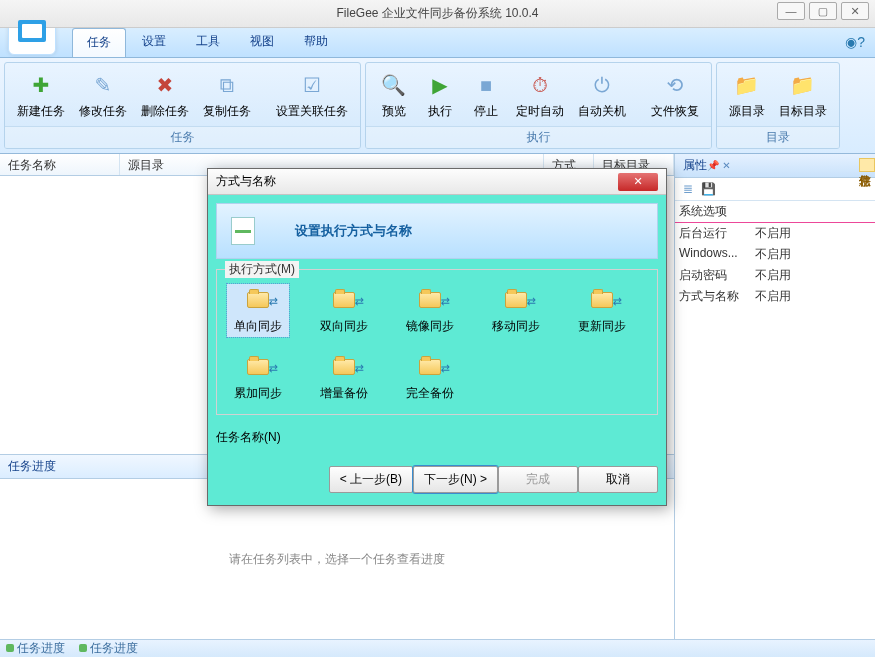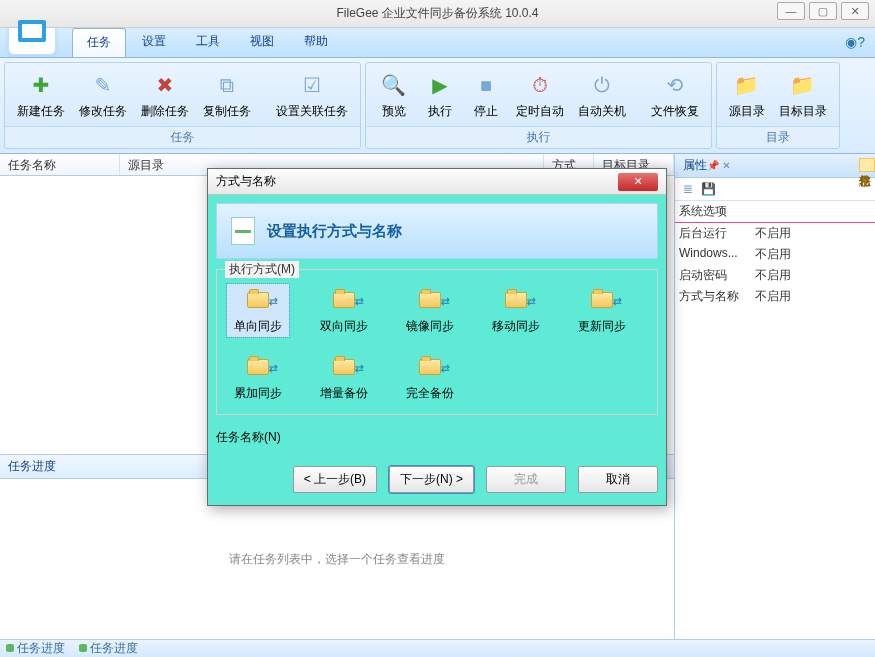--- a/index.html
+++ b/index.html
@@ -59,33 +59,33 @@
 
 
 .dialog-mask { position: absolute; inset: 0; }
 .dialog { position: absolute; left: 207px; top: 168px; width: 460px; background: #5eead4; border: 1px solid #6a6a6a; box-shadow: 3px 3px 14px rgba(0,0,0,0.35); }
 .dlg-title { height: 26px; background: linear-gradient(#fdfdfd,#e8e8e8); display: flex; align-items: center; padding: 0 8px; border-bottom: 1px solid #c4c4c4; justify-content: space-between; }
 .dlg-close { width: 40px; height: 18px; background: linear-gradient(#e57373,#c62828); color: #fff; display: flex; align-items: center; justify-content: center; border-radius: 2px; font-size: 11px; cursor: default; }
 .dlg-body { padding: 8px; }
 .dlg-banner { background: linear-gradient(#e3f3ff,#b8e0ff); border: 1px solid #b0d2ee; height: 56px; display: flex; align-items: center; padding: 0 14px; gap: 12px; }
 .dlg-banner-ico { width: 24px; height: 28px; background: #fff; border: 1px solid #9cc; position: relative; }
 .dlg-banner-ico:after { content:''; position:absolute; left:3px; right:3px; top:12px; height:3px; background:#5fb85f; }
-.dlg-banner-text { color: #1560a0; font-weight: bold; font-size: 15px; }
+.dlg-banner-text { color: #1560a0; font-weight: bold; font-size: 13px; margin-left: 28px; }
 .dlg-section { border: 1px solid #d2d2d2; margin-top: 10px; padding: 14px 10px 10px; position: relative; }
 .dlg-section-label { position: absolute; top: -9px; left: 8px; background: #f3f3f3; padding: 0 4px; color: #333; }
 .mode-grid { display: flex; flex-wrap: wrap; gap: 14px 24px; }
 .mode-item { width: 62px; display: flex; flex-direction: column; align-items: center; gap: 4px; cursor: default; padding: 2px; }
 .mode-item.selected { background: #cfe6fb; outline: 1px dotted #5a9bd5; }
 .mode-ico { width: 40px; height: 28px; display: flex; align-items: center; justify-content: center; font-size: 18px; }
 .folder-ico { width: 22px; height: 16px; background: linear-gradient(#ffe9a8,#f5c85a); border: 1px solid #caa33d; border-radius: 2px; position: relative; }
 .folder-ico:before { content:''; position:absolute; top:-4px; left:1px; width:8px; height:4px; background:#f5c85a; border:1px solid #caa33d; border-bottom:none; border-radius:2px 2px 0 0; }
 .arrow-badge { position: absolute; font-size: 11px; right: -10px; top: 2px; color: #2a7ab0; }
 .task-name-row { display: flex; align-items: center; gap: 8px; margin-top: 14px; }
 .task-name-row input { flex: 1; border: 1px solid #a8a8a8; padding: 3px 5px; font-size: 12px; }
-.dlg-buttons { display: flex; justify-content: flex-end; gap: 12px; padding: 12px 8px 12px; }
+.dlg-buttons { display: flex; justify-content: flex-end; padding: 12px 8px 12px; }
 .dlg-btn { min-width: 80px; padding: 4px 10px; border: 1px solid #9a9a9a; background: linear-gradient(#fefefe,#e6e6e6); cursor: default; text-align: center; border-radius: 2px; }
 .dlg-btn.primary { outline: 1px solid #3a8ccf; text-align: center; }
 .dlg-btn.disabled { color: #999; }
 
 .pin-ico { font-size: 10px; color: #5a8abf; }
 </style>
 </head>
 <body>
 
 <div class="titlebar">

